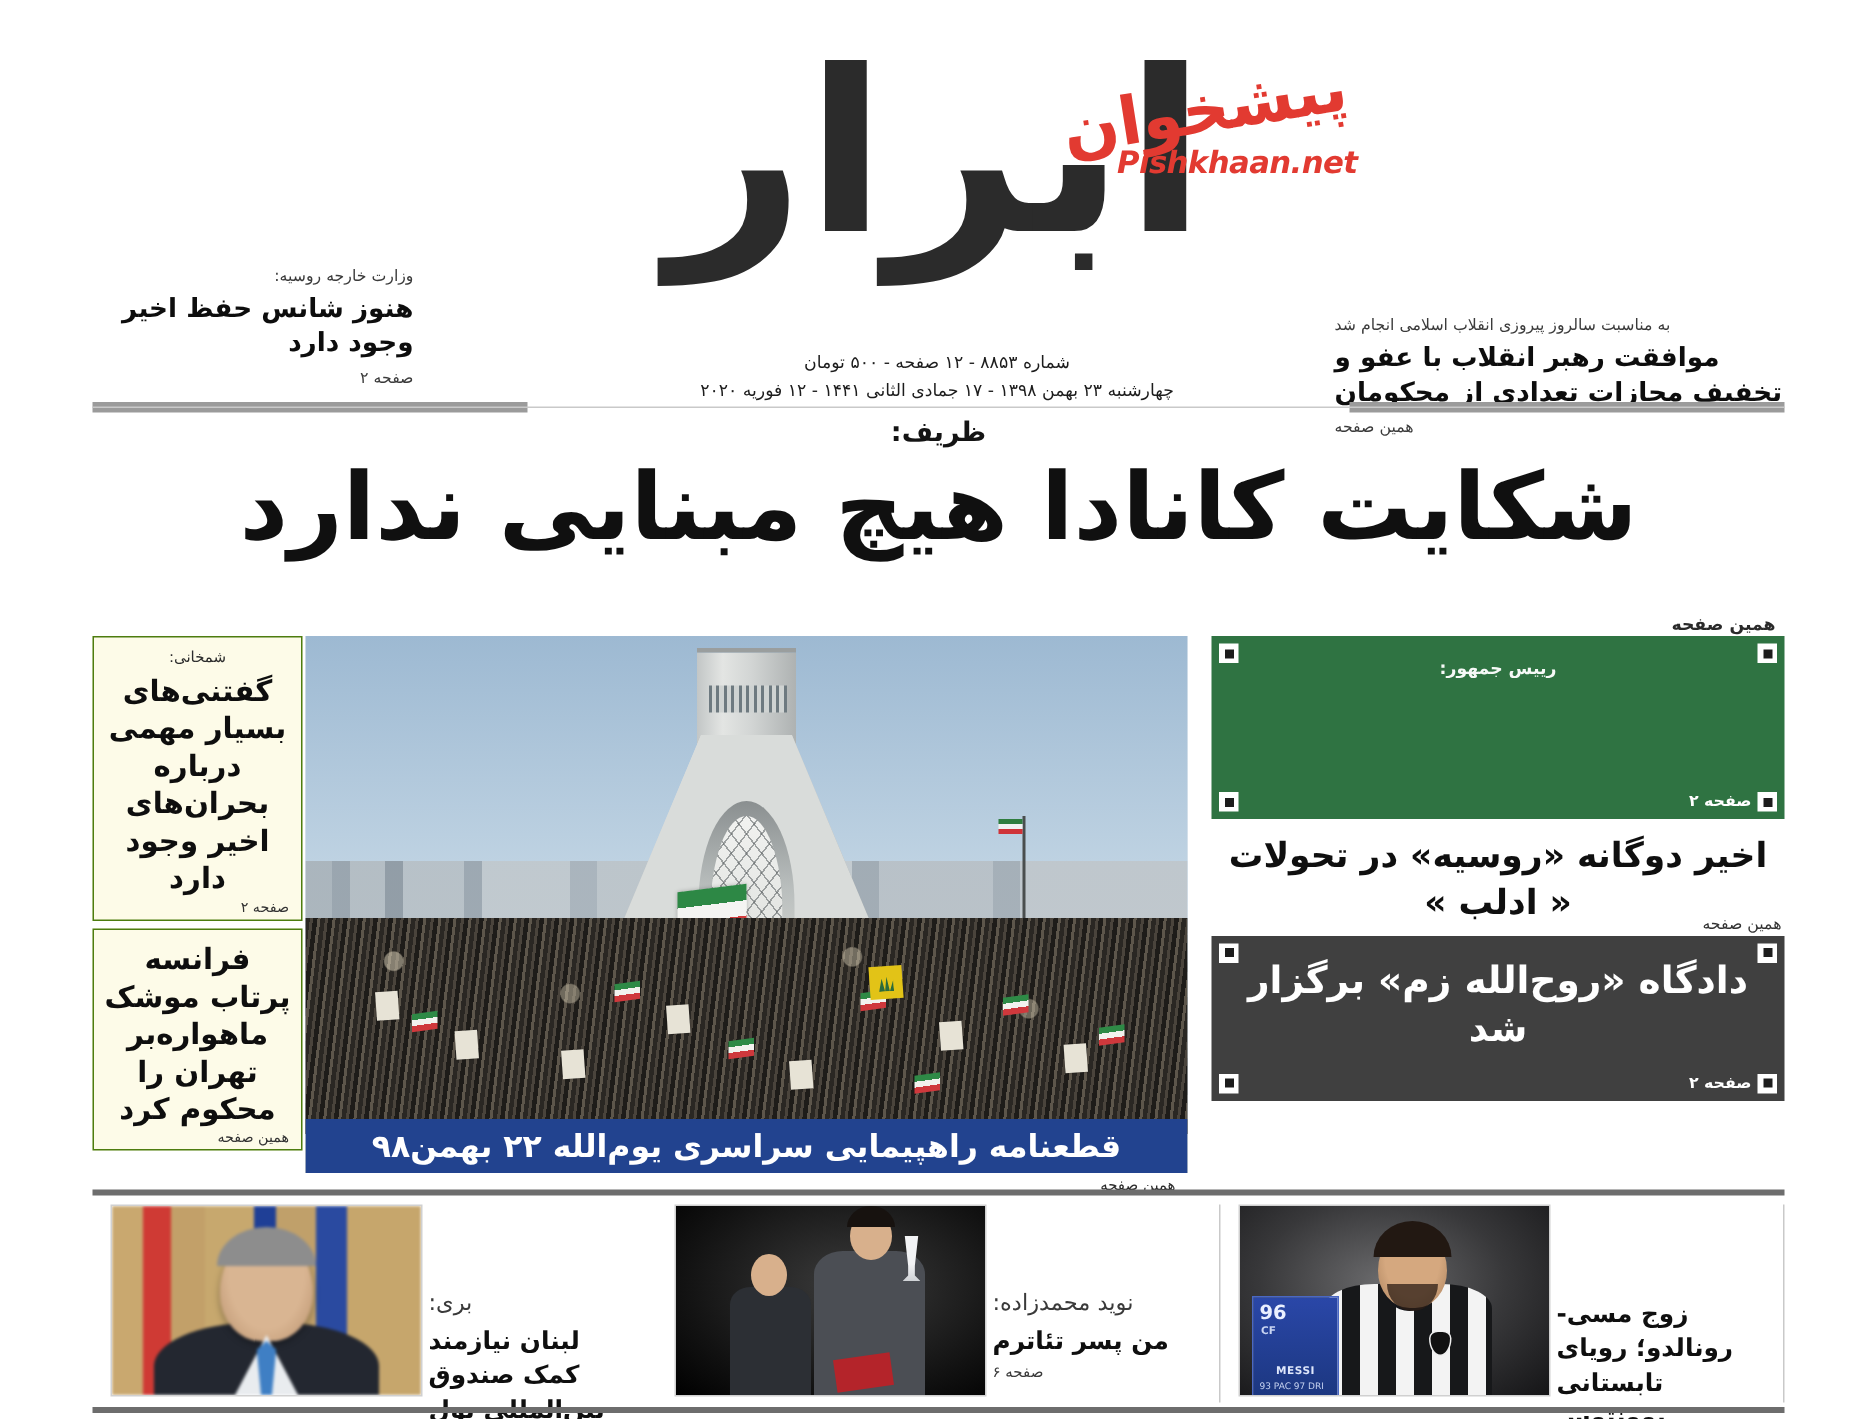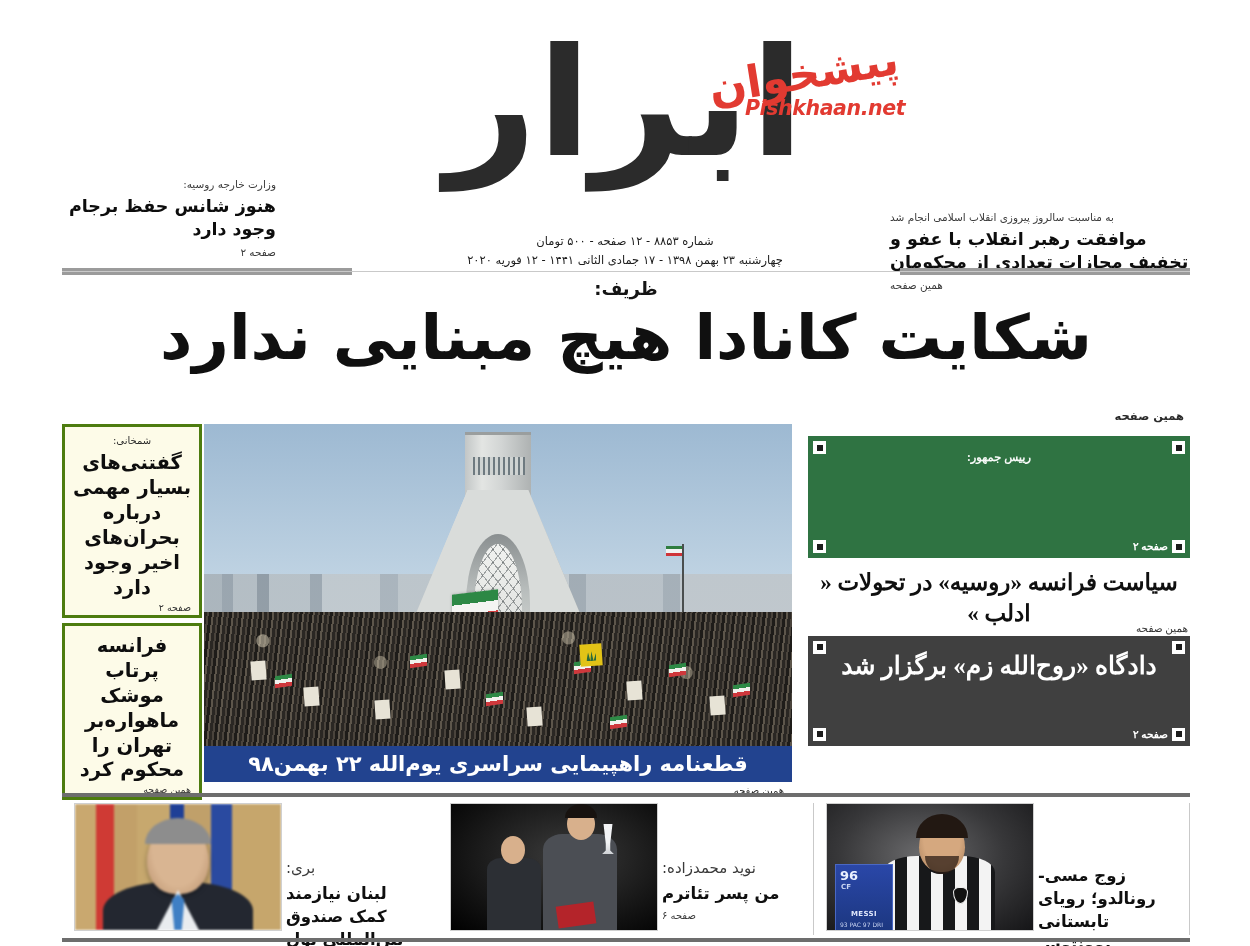--- a/index.html
+++ b/index.html
@@ -167,24 +167,23 @@
     left: 62px;
     top: 424px;
     width: 1128px;
     height: 362px;
   }
 
   
   .col-left {
     position: absolute;
     right: 0;
-    top: 12px;
+    top: 0;
     width: 382px;
     direction: rtl;
-    font-family: Liberation Serif, serif;
   }
 
   .boxed {
     position: relative;
     padding: 14px 22px 12px 22px;
     box-sizing: border-box;
     color: #ffffff;
     text-align: center;
   }
   .boxed.green { background: #2f7342; height: 122px; }
@@ -434,21 +433,21 @@
   
   .col-right {
     position: absolute;
     left: 0;
     top: 0;
     width: 140px;
   }
   .rail-box {
     position: relative;
     background: #fdfbe8;
-    border: 3px solid #4d7c0f;
+    border: 1px solid #4d7c0f;
     box-sizing: border-box;
     padding: 8px 7px 14px 7px;
     text-align: center;
     direction: rtl;
   }
   .rail-box + .rail-box { margin-top: 5px; }
   .rail-kicker {
     font-size: 10px;
     color: #2c2c2c;
     margin-bottom: 5px;
@@ -735,21 +734,21 @@
       <div>چهارشنبه ۲۳ بهمن ۱۳۹۸ - ۱۷ جمادی الثانی ۱۴۴۱ - ۱۲ فوریه ۲۰۲۰</div>
     </div>
 
     <div class="pishkhaan">
       <div class="pishkhaan-fa">پیشخوان</div>
       <div class="pishkhaan-en">Pishkhaan.net</div>
     </div>
 
     <div class="teaser teaser-left">
       <div class="teaser-kicker">وزارت خارجه روسیه:</div>
-      <div class="teaser-title">هنوز شانس حفظ برجام وجود دارد</div>
+      <div class="teaser-title">هنوز شانس حفظ اخیر وجود دارد</div>
       <div class="teaser-page">صفحه ۲</div>
     </div>
 
     <div class="teaser teaser-right">
       <div class="teaser-kicker">به مناسبت سالروز پیروزی انقلاب اسلامی انجام شد</div>
       <div class="teaser-title">موافقت رهبر انقلاب با عفو و تخفیف مجازات تعدادی از محکومان</div>
       <div class="teaser-page">همین صفحه</div>
     </div>
   </div>
 
@@ -770,21 +769,21 @@
       <div class="boxed green">
         <span class="corner tl"></span>
         <span class="corner tr"></span>
         <span class="corner bl"></span>
         <span class="corner br"></span>
         <div class="bx-kicker">رییس جمهور:</div>
         <div class="bx-page">صفحه ۲</div>
       </div>
 
       <div class="midstory">
-        <div class="ms-title">سیاست فرانسه «روسیه» در تحولات « ادلب »</div>
+        <div class="ms-title">اخیر دوگانه «روسیه» در تحولات « ادلب »</div>
         <div class="ms-page">همین صفحه</div>
       </div>
 
       <div class="boxed red">
         <span class="corner tl"></span>
         <span class="corner tr"></span>
         <span class="corner bl"></span>
         <span class="corner br"></span>
         <div class="bx-title">دادگاه «روح‌الله زم» برگزار شد</div>
         <div class="bx-page">صفحه ۲</div>

